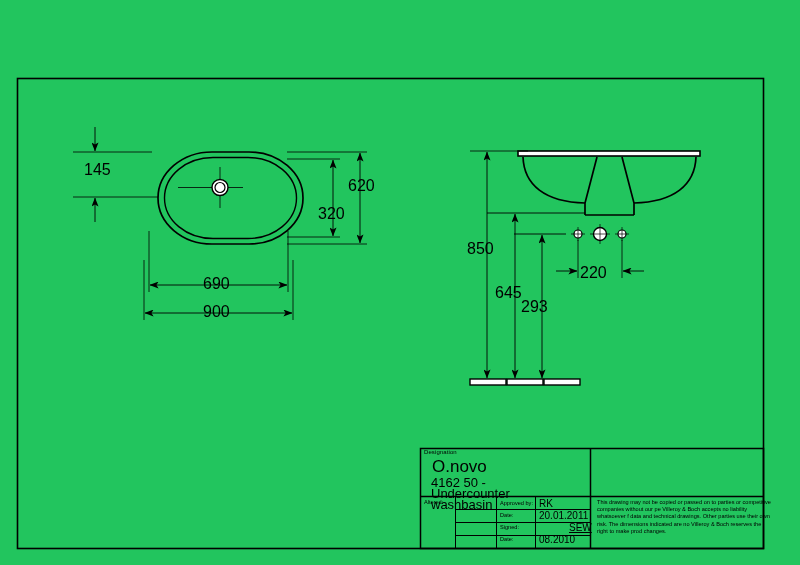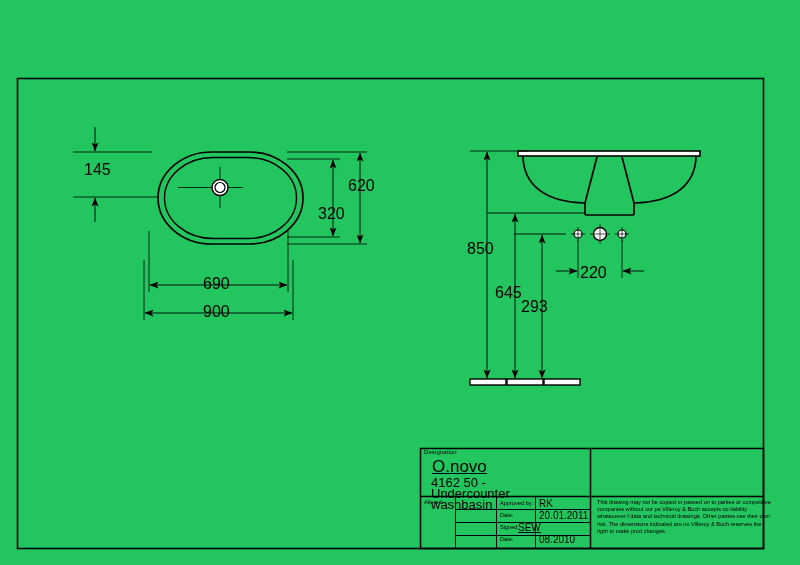--- a/index.html
+++ b/index.html
@@ -31,21 +31,20 @@
   #tb-designation-label {
     left: 424px;
     top: 449px;
     font-size: 6px;
     letter-spacing: 0.1px;
   }
   #tb-product-name {
     left: 432px;
     top: 457px;
     font-size: 17px;
-    text-decoration: underline;
   }
   #tb-product-desc {
     left: 431px;
     top: 477px;
     font-size: 13px;
     line-height: 11px;
     width: 130px;
     white-space: normal;
   }
   #tb-brand {
@@ -69,21 +68,21 @@
   .tb-cell-value {
     font-size: 10px;
   }
   #tb-altered-label { left: 424px; top: 499px; }
   #tb-approved-label { left: 500px; top: 500px; }
   #tb-date1-label { left: 500px; top: 512px; }
   #tb-signed-label { left: 500px; top: 524px; }
   #tb-date2-label { left: 500px; top: 536px; }
   #tb-approved-value { left: 539px; top: 498px; }
   #tb-date1-value { left: 539px; top: 510px; }
-  #tb-signed-value { left: 518px; top: 522px; text-decoration: underline; }
+  #tb-signed-value { left: 569px; top: 522px; text-decoration: underline; }
   #tb-date2-value { left: 539px; top: 534px; }
   .dim-label {
     position: absolute;
     color: #000;
     font-family: "Liberation Sans", sans-serif;
     font-size: 16px;
     white-space: pre;
   }
   #dim-145 { left: 84px; top: 161px; }
   #dim-370 { left: 348px; top: 177px; }

